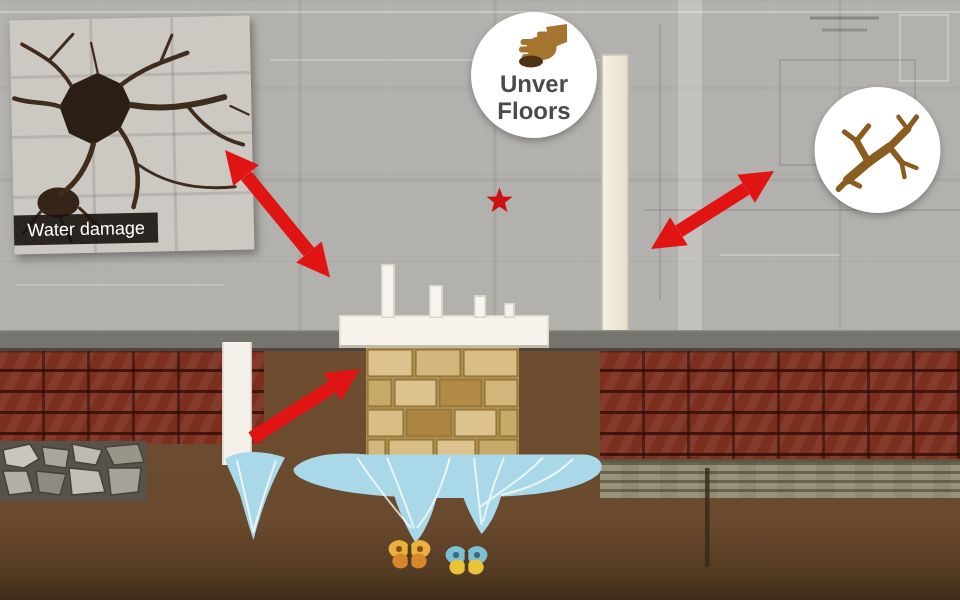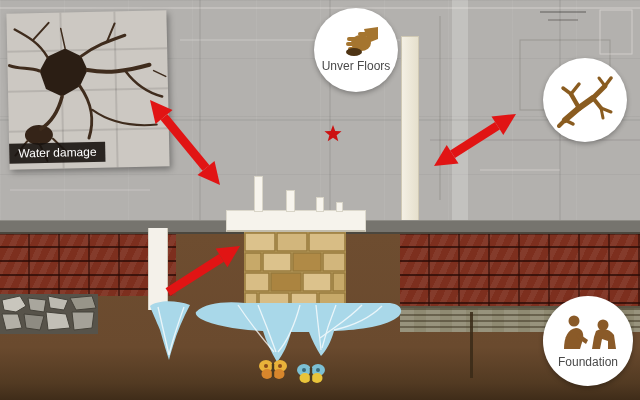--- a/index.html
+++ b/index.html
@@ -79,21 +79,21 @@
     background:rgba(24,19,16,.9);color:#ffffff;
     font-size:12px;padding:3px 9px;white-space:nowrap;
   }
   
   .callout{
     position:absolute;background:#ffffff;border-radius:50%;
     box-shadow:0 2px 5px rgba(0,0,0,.3);
     display:flex;flex-direction:column;align-items:center;justify-content:center;
     text-align:center;
   }
-  .callout .cap{font-size:12px;color:#4a4a4a;margin-top:2px;}
+  .callout .cap{font-size:16px;color:#4a4a4a;margin-top:2px;font-weight:bold;}
   .callout.under-floors{left:314px;top:8px;width:84px;height:84px;}
   .callout.roots{left:543px;top:58px;width:84px;height:84px;}
   .callout.foundation{left:543px;top:296px;width:90px;height:90px;}
   .butterfly{position:absolute;}
 </style>
 </head>
 <body>
 
 <div class="scene">
 
@@ -267,32 +267,20 @@
         <path d="M44,36 L54,40" stroke-width="3"></path>
         <path d="M44,36 L46,46" stroke-width="3"></path>
         <path d="M48,14 L54,6" stroke-width="3.5"></path>
         <path d="M48,14 L42,6" stroke-width="3"></path>
         <path d="M8,48 L2,54" stroke-width="4"></path>
         <path d="M8,48 L16,52" stroke-width="3.5"></path>
       </g>
     </svg>
   </div>
 
-  <div class="callout foundation">
-    <svg width="64" height="40" viewBox="0 0 64 40">
-      <g fill="#8a5a28">
-        <circle cx="18" cy="8" r="5.5"></circle>
-        <path d="M8,36 C8,24 12,16 20,15 C26,15 28,20 27,26 L24,36 Z"></path>
-        <path d="M22,20 L32,27 L30,31 L20,24 Z"></path>
-        <circle cx="47" cy="12" r="5.5"></circle>
-        <path d="M40,18 C46,14 54,16 58,22 L60,36 L52,36 L52,28 L46,26 L44,36 L36,36 L38,24 Z"></path>
-      </g>
-    </svg>
-    <div class="cap">Foundation</div>
-  </div>
 
   <svg class="overlay">
     <g fill="#e11414">
       <line x1="164" y1="117" x2="206" y2="168" stroke="#e11414" stroke-width="9"></line>
       <polygon points="150,100 155.5,124 172.5,110"></polygon>
       <polygon points="220,185 197.5,175 214.5,161"></polygon>
     </g>
     <g fill="#e11414">
       <line x1="452.6" y1="154.2" x2="497.4" y2="125.8" stroke="#e11414" stroke-width="9"></line>
       <polygon points="434,166 458.5,163.5 446.7,144.9"></polygon>

